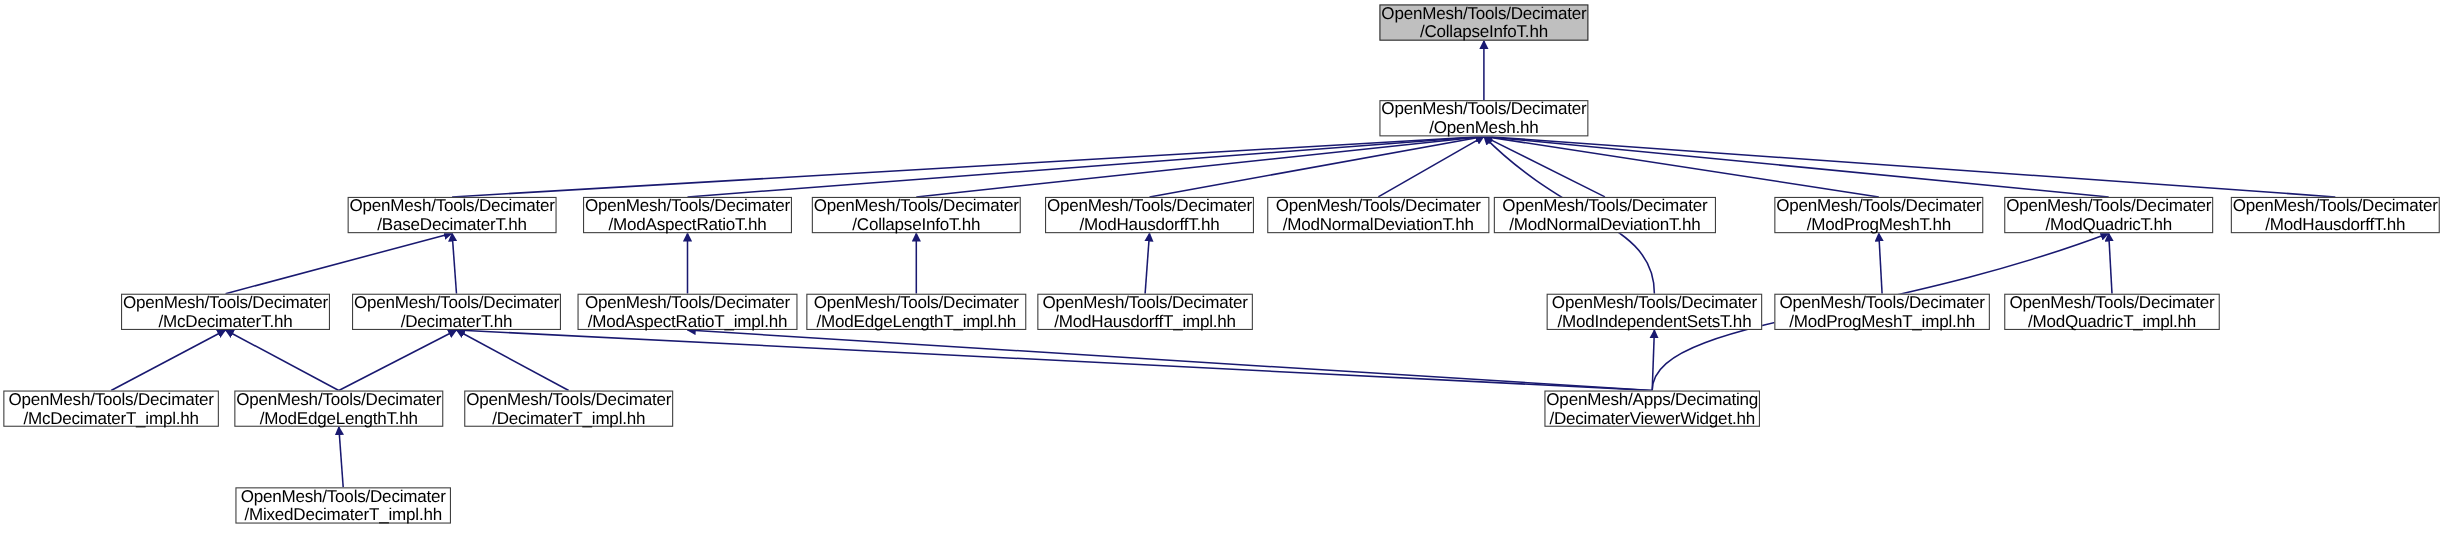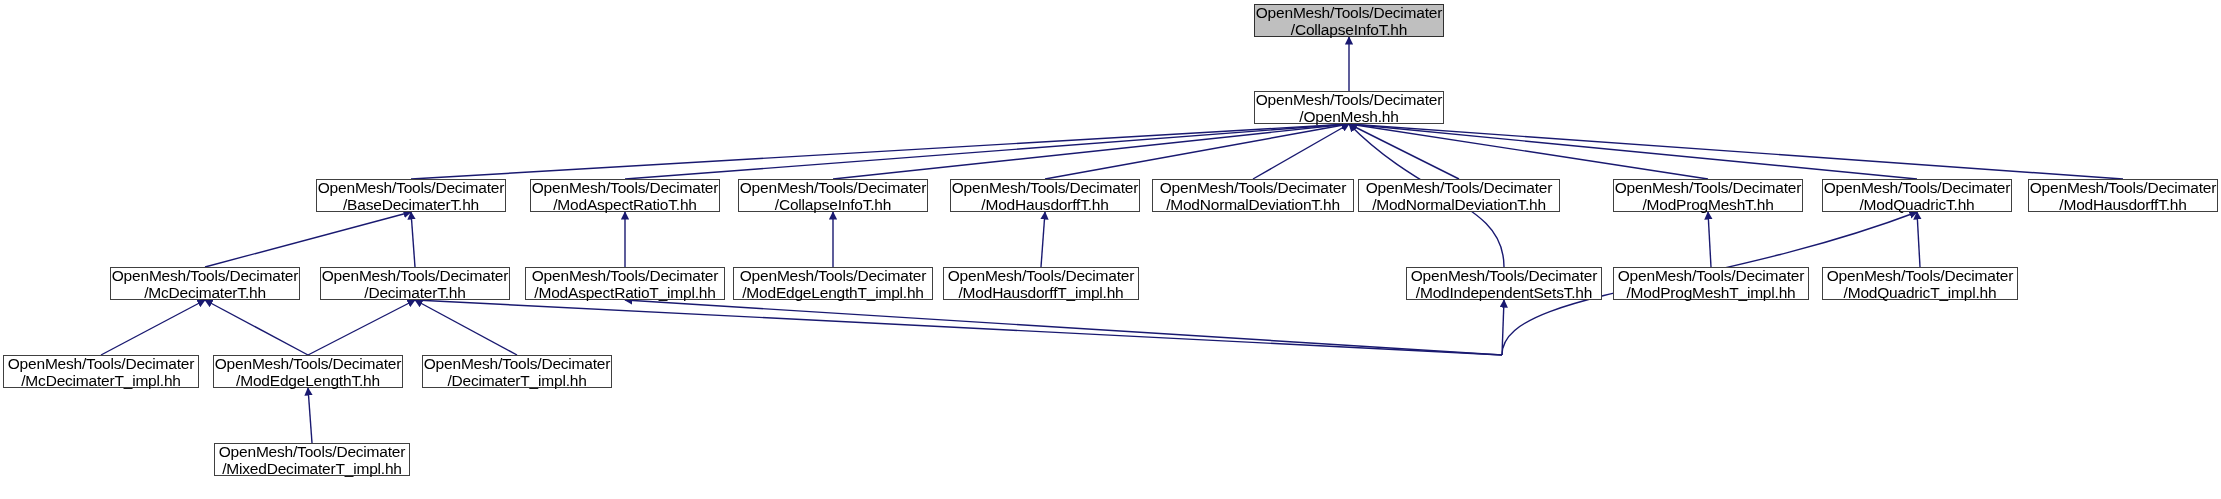--- a/index.html
+++ b/index.html
@@ -104,14 +104,15 @@
     <div class="node" style="left: 320px; top: 267px; width: 190px; height: 33px; border-color: rgb(64, 64, 64); background: rgb(255, 255, 255); color: rgb(0, 0, 0);"><span class="l1">OpenMesh/Tools/Decimater</span><span class="l2">/DecimaterT.hh</span></div>
     <div class="node" style="left: 525px; top: 267px; width: 200px; height: 33px; border-color: rgb(64, 64, 64); background: rgb(255, 255, 255); color: rgb(0, 0, 0);"><span class="l1">OpenMesh/Tools/Decimater</span><span class="l2">/ModAspectRatioT_impl.hh</span></div>
     <div class="node" style="left: 733px; top: 267px; width: 200px; height: 33px; border-color: rgb(64, 64, 64); background: rgb(255, 255, 255); color: rgb(0, 0, 0);"><span class="l1">OpenMesh/Tools/Decimater</span><span class="l2">/ModEdgeLengthT_impl.hh</span></div>
     <div class="node" style="left: 943px; top: 267px; width: 196px; height: 33px; border-color: rgb(64, 64, 64); background: rgb(255, 255, 255); color: rgb(0, 0, 0);"><span class="l1">OpenMesh/Tools/Decimater</span><span class="l2">/ModHausdorffT_impl.hh</span></div>
     <div class="node" style="left: 1406px; top: 267px; width: 196px; height: 33px; border-color: rgb(64, 64, 64); background: rgb(255, 255, 255); color: rgb(0, 0, 0);"><span class="l1">OpenMesh/Tools/Decimater</span><span class="l2">/ModIndependentSetsT.hh</span></div>
     <div class="node" style="left: 1613px; top: 267px; width: 196px; height: 33px; border-color: rgb(64, 64, 64); background: rgb(255, 255, 255); color: rgb(0, 0, 0);"><span class="l1">OpenMesh/Tools/Decimater</span><span class="l2">/ModProgMeshT_impl.hh</span></div>
     <div class="node" style="left: 1822px; top: 267px; width: 196px; height: 33px; border-color: rgb(64, 64, 64); background: rgb(255, 255, 255); color: rgb(0, 0, 0);"><span class="l1">OpenMesh/Tools/Decimater</span><span class="l2">/ModQuadricT_impl.hh</span></div>
     <div class="node" style="left: 3px; top: 355px; width: 196px; height: 33px; border-color: rgb(64, 64, 64); background: rgb(255, 255, 255); color: rgb(0, 0, 0);"><span class="l1">OpenMesh/Tools/Decimater</span><span class="l2">/McDecimaterT_impl.hh</span></div>
     <div class="node" style="left: 213px; top: 355px; width: 190px; height: 33px; border-color: rgb(64, 64, 64); background: rgb(255, 255, 255); color: rgb(0, 0, 0);"><span class="l1">OpenMesh/Tools/Decimater</span><span class="l2">/ModEdgeLengthT.hh</span></div>
     <div class="node" style="left: 422px; top: 355px; width: 190px; height: 33px; border-color: rgb(64, 64, 64); background: rgb(255, 255, 255); color: rgb(0, 0, 0);"><span class="l1">OpenMesh/Tools/Decimater</span><span class="l2">/DecimaterT_impl.hh</span></div>
+    <div class="node" style="left: 1404px; top: 355px; width: 196px; height: 33px; border-color: rgb(64, 64, 64); background: rgb(255, 255, 255); color: rgb(0, 0, 0);"><span class="l1">OpenMesh/Apps/Decimating</span><span class="l2">/DecimaterViewerWidget.hh</span></div>
     <div class="node" style="left: 214px; top: 443px; width: 196px; height: 33px; border-color: rgb(64, 64, 64); background: rgb(255, 255, 255); color: rgb(0, 0, 0);"><span class="l1">OpenMesh/Tools/Decimater</span><span class="l2">/MixedDecimaterT_impl.hh</span></div>
   </div>
 
 </body></html>

